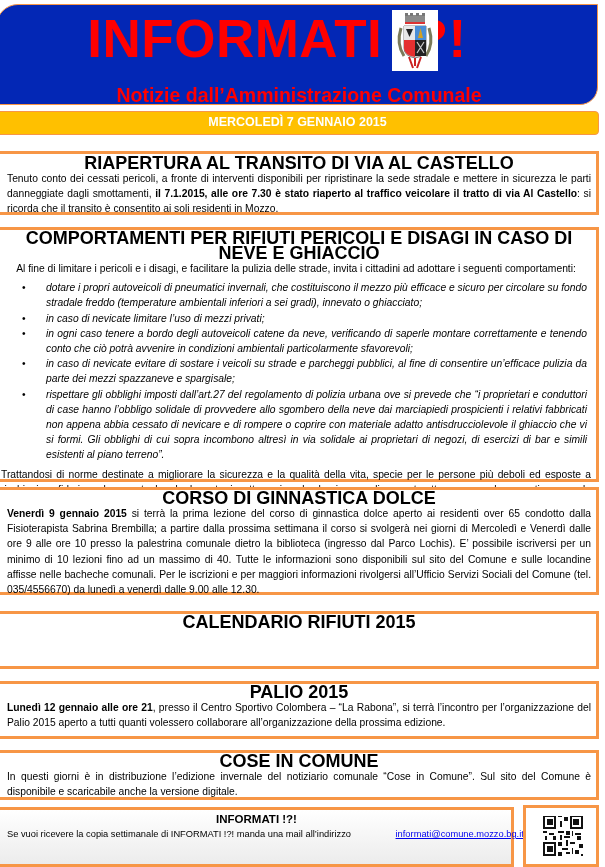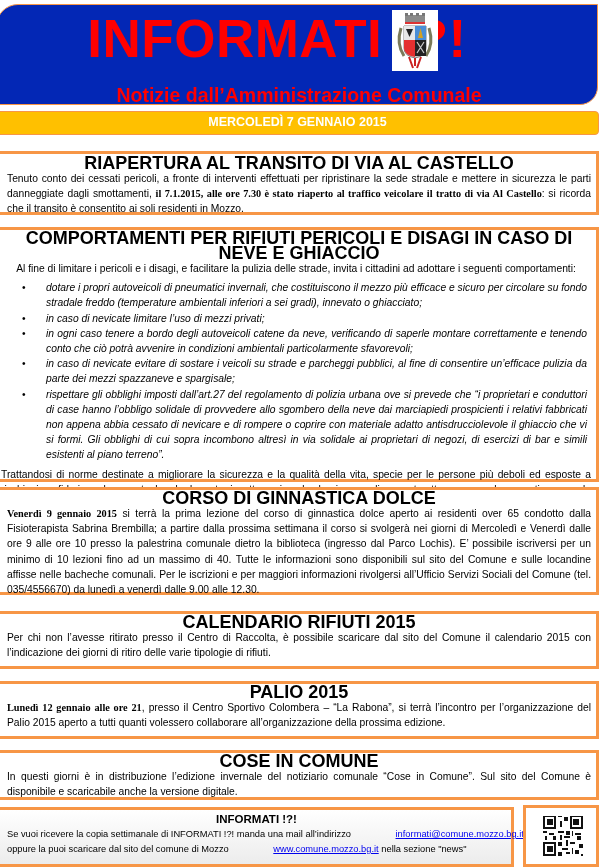--- a/index.html
+++ b/index.html
@@ -47,21 +47,21 @@
     padding: 0 5px 0 8px;
   }
   .box h2 {
     margin: 0; text-align: center; font-size: 18px; font-weight: bold;
     font-family: "Liberation Sans", sans-serif; line-height: 15px;
   }
   .box p {
     margin: 0; font-size: 10.3px; line-height: 15.2px; text-align: justify;
     font-family: "Liberation Sans", sans-serif;
   }
-  .box p b { font-weight: bold; font-family: Liberation Serif, serif; }
+  .box p b { font-weight: bold; }
   .box ul { margin: 4px; padding: 0 0 0 35px; list-style: none; }
   .box ul li {
     position: relative; font-style: italic; font-size: 10.3px; line-height: 15.2px;
     text-align: justify; padding-left: 0;
   }
   .box ul li::before {
     content: "\2022"; position: absolute; left: -24px; font-style: normal;
   }
   .warn { font-weight: normal; font-size: 10.3px; line-height: 15.2px; text-align: justify; margin: 0; }
 
@@ -123,21 +123,21 @@
         <path d="M17 47 L21 58 M29 47 L25 58 M23 48 L23 56" stroke="#c22" stroke-width="2"></path>
       </svg>
     </div>
     <div class="masthead-subtitle">Notizie dall’Amministrazione Comunale</div>
   </div>
 
   <div class="date-banner">MERCOLEDÌ 7 GENNAIO 2015</div>
 
   <div class="box" id="box-castello">
     <h2>RIAPERTURA AL TRANSITO DI VIA AL CASTELLO</h2>
-    <p><span>Tenuto conto dei cessati pericoli, a fronte di interventi effettuati per ripristinare la sede stradale e mettere in sicurezza le parti danneggiate dagli smottamenti,  </span><b>il 7.1.2015, alle ore 7.30 è stato riaperto al traffico veicolare il tratto di via Al Castello</b><span>:  si ricorda che il transito è consentito ai soli residenti in Mozzo.</span></p>
+    <p><span>Tenuto conto dei cessati pericoli, a fronte di interventi disponibili per ripristinare la sede stradale e mettere in sicurezza le parti danneggiate dagli smottamenti,  </span><b>il 7.1.2015, alle ore 7.30 è stato riaperto al traffico veicolare il tratto di via Al Castello</b><span>:  si ricorda che il transito è consentito ai soli residenti in Mozzo.</span></p>
   </div>
 
   <div class="box" id="box-neve">
     <h2>COMPORTAMENTI PER RIFIUTI PERICOLI E DISAGI IN CASO DI NEVE E GHIACCIO</h2>
     <p style="text-align:center;white-space:nowrap;margin-left:-6px;">Al fine di limitare i pericoli e i disagi, e facilitare la pulizia delle strade,  invita i cittadini ad adottare i seguenti comportamenti:</p>
     <ul>
       <li>dotare i propri autoveicoli di pneumatici invernali, che costituiscono il mezzo più efficace e sicuro per circolare su fondo stradale freddo (temperature ambientali inferiori a sei gradi), innevato o ghiacciato;</li>
       <li>in caso di nevicate limitare l’uso di mezzi privati;</li>
       <li>in ogni caso tenere a bordo degli autoveicoli catene da neve, verificando di saperle montare correttamente e tenendo conto che ciò potrà avvenire in condizioni ambientali particolarmente sfavorevoli;</li>
       <li>in caso di nevicate evitare di sostare i veicoli su strade e parcheggi pubblici, al fine di consentire un’efficace pulizia da parte dei mezzi spazzaneve e spargisale;</li>
@@ -146,37 +146,35 @@
     <p class="warn" style="margin-left:-6px;">Trattandosi di norme destinate a migliorare la sicurezza e la qualità della vita, specie per le persone più deboli ed esposte a rischi, si confida in un loro puntuale ed adeguato rispetto avvisando che, in caso di mancata ottemperanza, la normativa prevede una sanzione pecuniaria di € 50.</p>
   </div>
 
   <div class="box" id="box-ginnastica">
     <h2>CORSO DI GINNASTICA DOLCE</h2>
     <p><b>Venerdì 9 gennaio 2015</b><span> si terrà la prima lezione del corso di ginnastica dolce aperto ai residenti over 65 condotto dalla Fisioterapista Sabrina Brembilla; a partire dalla prossima settimana il corso si svolgerà nei giorni di Mercoledì e Venerdì dalle ore 9 alle ore 10 presso la palestrina comunale dietro la biblioteca (ingresso dal Parco Lochis). E’ possibile iscriversi per un minimo di 10 lezioni fino ad un massimo di 40. Tutte le informazioni sono disponibili sul sito del Comune e sulle locandine affisse nelle bacheche comunali. Per le iscrizioni e per maggiori informazioni rivolgersi all’Ufficio Servizi Sociali del Comune (tel. 035/4556670) da lunedì a venerdì dalle 9.00 alle 12.30.</span></p>
   </div>
 
   <div class="box" id="box-rifiuti">
     <h2>CALENDARIO RIFIUTI 2015</h2>
-    <p>Per chi non l’avesse ritirato presso il Centro di Raccolta, è possibile scaricare dal sito del Comune il calendario 2015 con l’indicazione dei giorni di ritiro delle varie tipologie di rifiuti.</p>
   </div>
 
   <div class="box" id="box-palio">
     <h2>PALIO 2015</h2>
     <p><b>Lunedì 12 gennaio alle ore 21</b><span>, presso il Centro Sportivo Colombera – “La Rabona”, si terrà l’incontro per l’organizzazione del Palio 2015 aperto a tutti quanti volessero collaborare all’organizzazione della prossima edizione.</span></p>
   </div>
 
   <div class="box" id="box-cose">
     <h2>COSE IN COMUNE</h2>
     <p>In questi giorni è in distribuzione l’edizione invernale del notiziario comunale “Cose in Comune”. Sul sito del Comune è disponibile e scaricabile anche la versione digitale.</p>
   </div>
 
   <div class="footer-box">
     <h3>INFORMATI !?!</h3>
     <p><span>Se vuoi ricevere la copia settimanale di INFORMATI !?! manda una mail all’indirizzo </span><a href="#">informati@comune.mozzo.bg.it</a></p>
-    <p><span>oppure la puoi scaricare dal sito del comune di Mozzo </span><a href="#">www.comune.mozzo.bg.it</a><span> nella sezione "news"</span></p>
   </div>
 
   <div class="qr-box">
     <svg viewBox="0 0 21 21" shape-rendering="crispEdges">
       <rect width="21" height="21" fill="#fff"></rect>
       <g fill="#111">
         <rect x="0" y="0" width="7" height="7"></rect>
           <rect x="1" y="1" width="5" height="5" fill="#fff"></rect>
           <rect x="2" y="2" width="3" height="3"></rect>
         <rect x="14" y="0" width="7" height="7"></rect>

